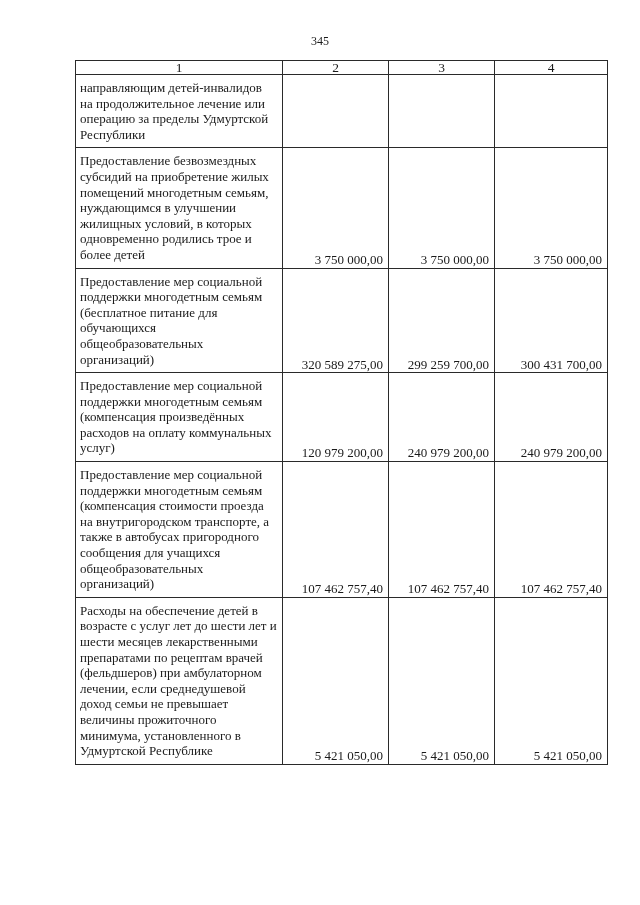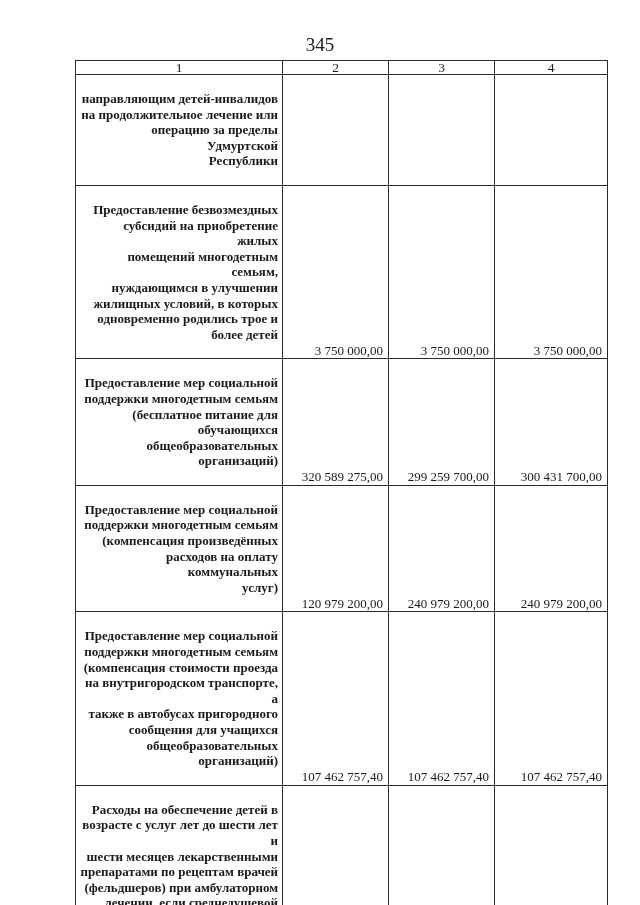--- a/index.html
+++ b/index.html
@@ -1,28 +1,28 @@
 <!DOCTYPE html>
 <html><head>
 <meta charset="utf-8">
 <style>
   html, body { margin: 0; padding: 0; background: #ffffff; }
   body { width: 640px; height: 905px; position: relative; overflow: hidden;
          font-family: "Liberation Serif", "DejaVu Serif", serif; color: #1a1a1a; }
   .page-number { position: absolute; top: 34px; left: 0; width: 640px; text-align: center;
-                 font-size: 19px; }
+                 font-size: 12px; }
   table.doc-table { position: absolute; top: 60px; left: 75px; border-collapse: collapse;
                     table-layout: fixed; width: 532px; font-size: 13px; line-height: 15.6px; }
   .doc-table col.c1 { width: 207px; }
   .doc-table col.c2 { width: 106px; }
   .doc-table col.c3 { width: 106px; }
   .doc-table col.c4 { width: 113px; }
   .doc-table th, .doc-table td { border: 1px solid #2a2a2a; padding: 0 3px; vertical-align: bottom; }
   .doc-table th { font-weight: normal; text-align: center; height: 13px; line-height: 13px; font-size: 13.5px; }
-  .doc-table td.desc { text-align: right; vertical-align: top; white-space: pre-line; padding: 16px 4px; font-weight: bold; }
+  .doc-table td.desc { text-align: left; vertical-align: top; white-space: pre-line; padding: 5px 4px; }
   .doc-table td.num { text-align: right; padding-right: 5px; white-space: nowrap; }
 </style>
 </head>
 <body>
 
 <div class="page-number">345</div>
 
 <table class="doc-table">
   <colgroup>
       <col class="c1">

